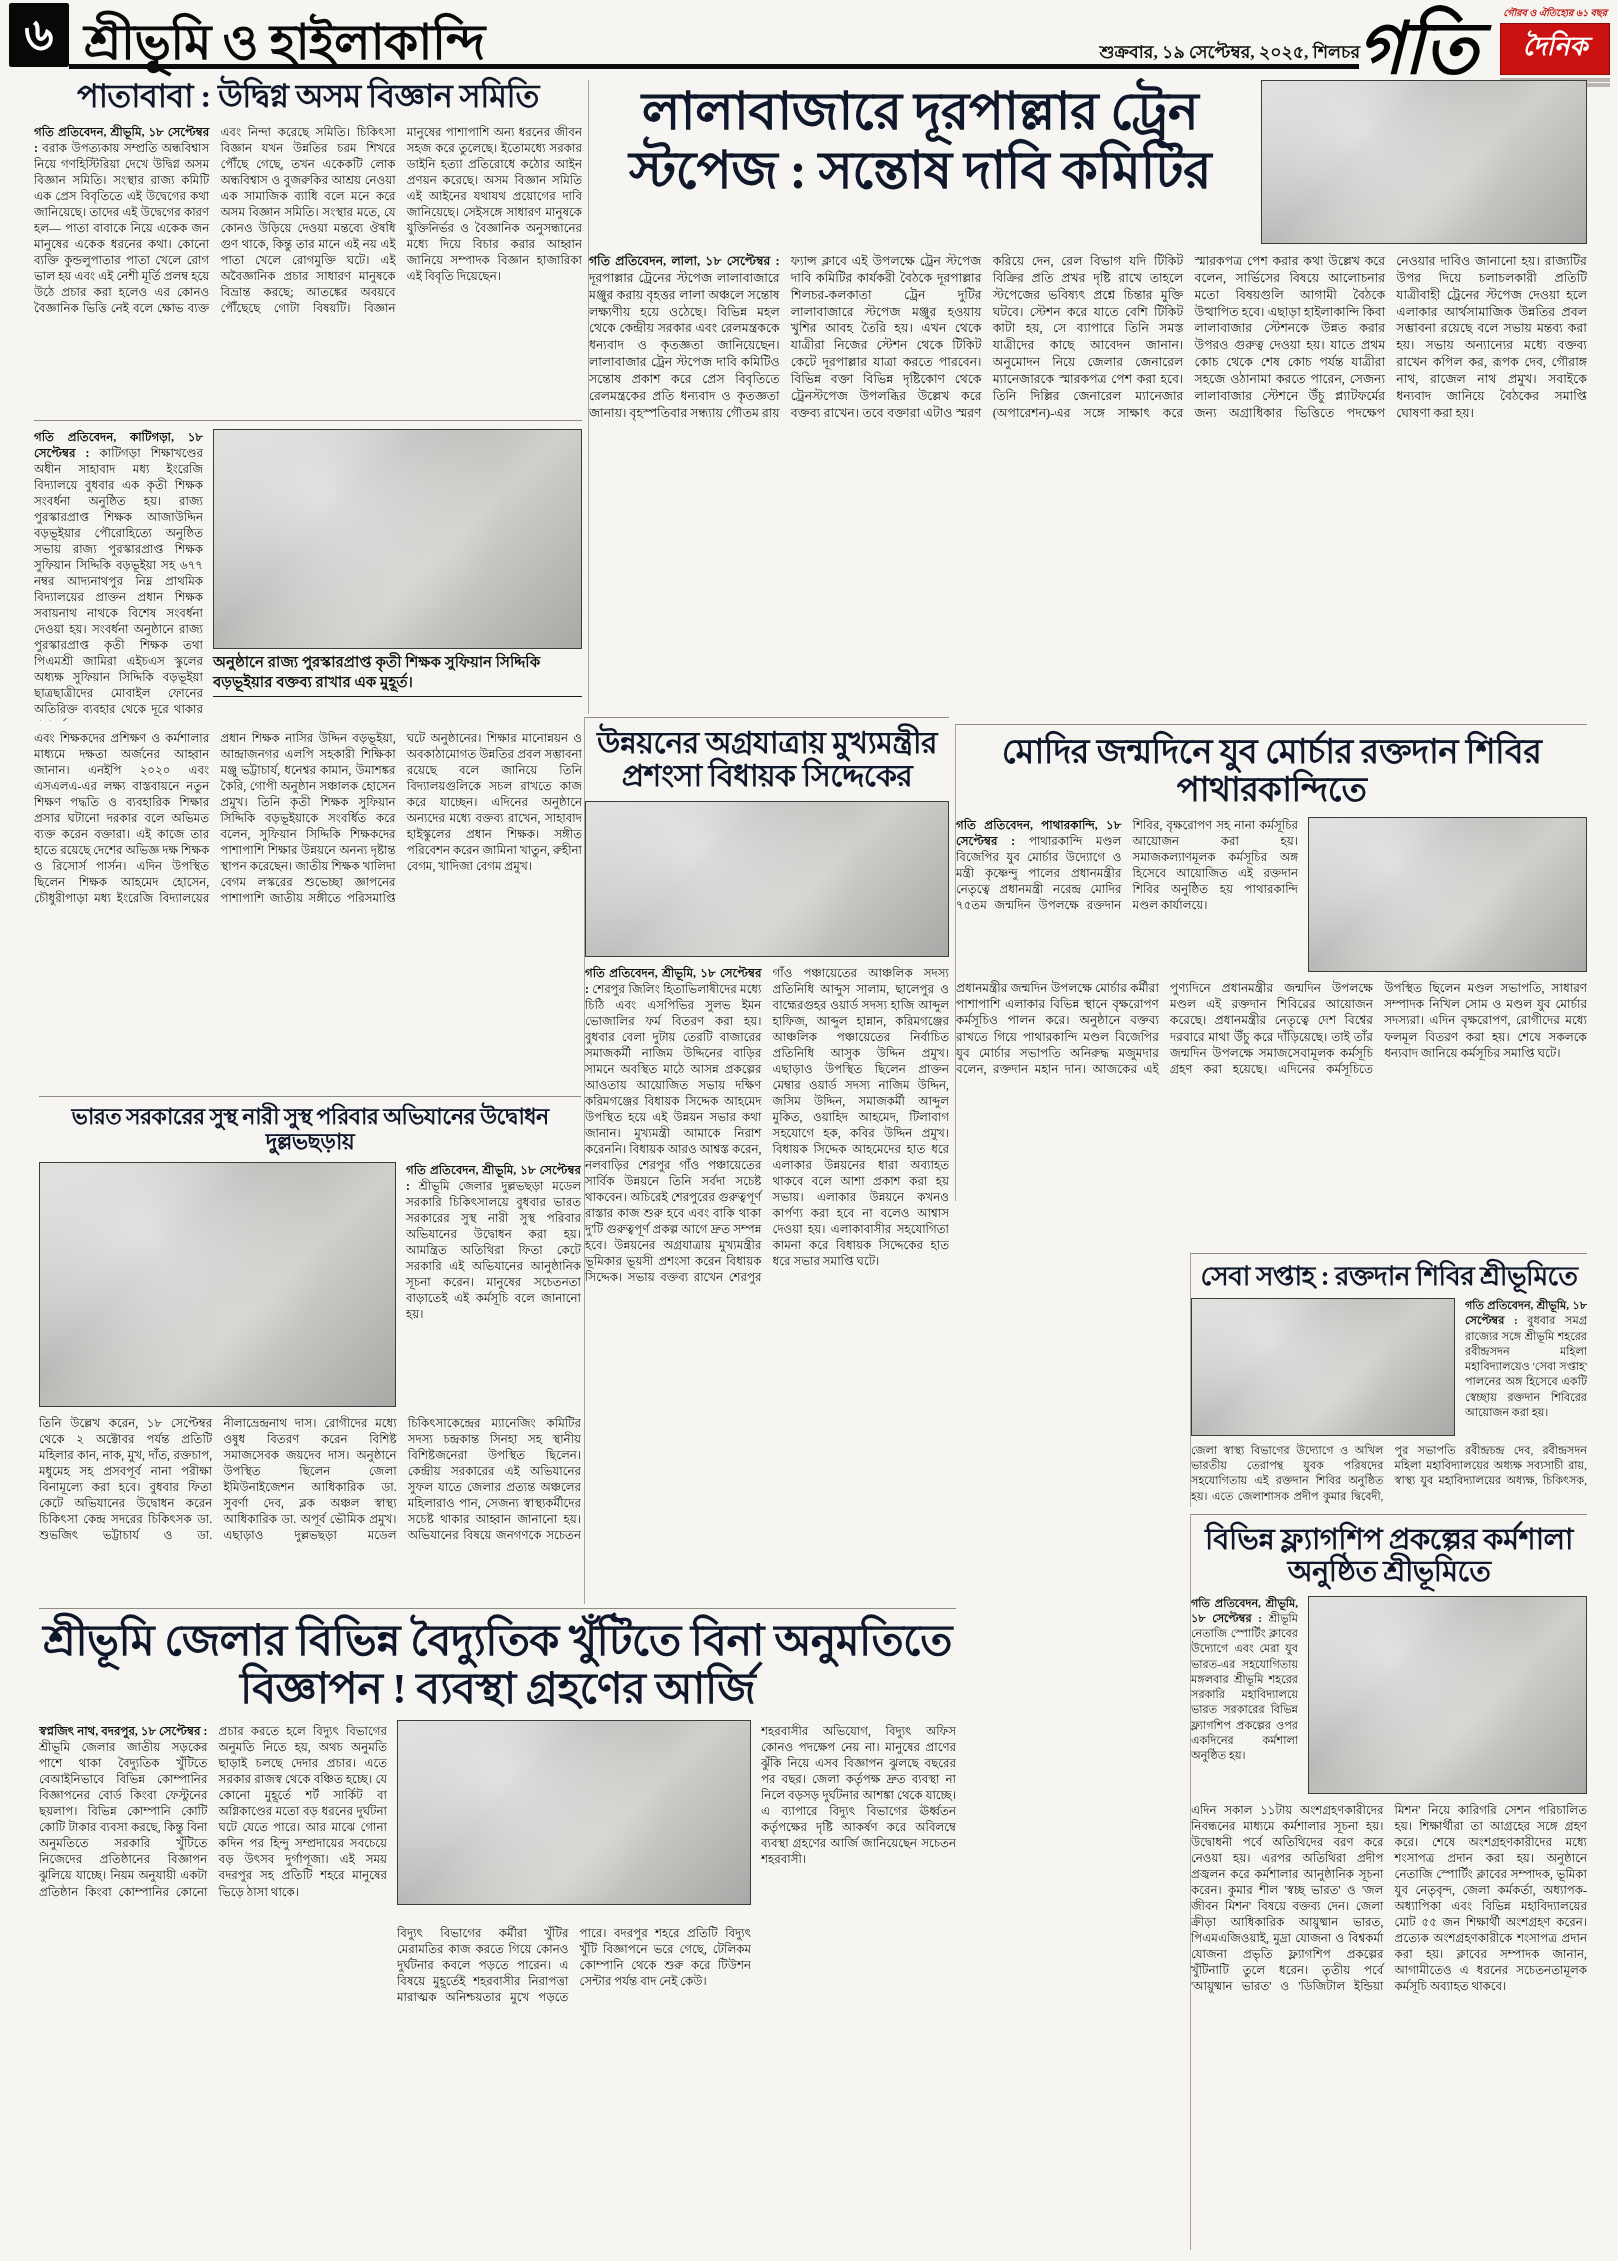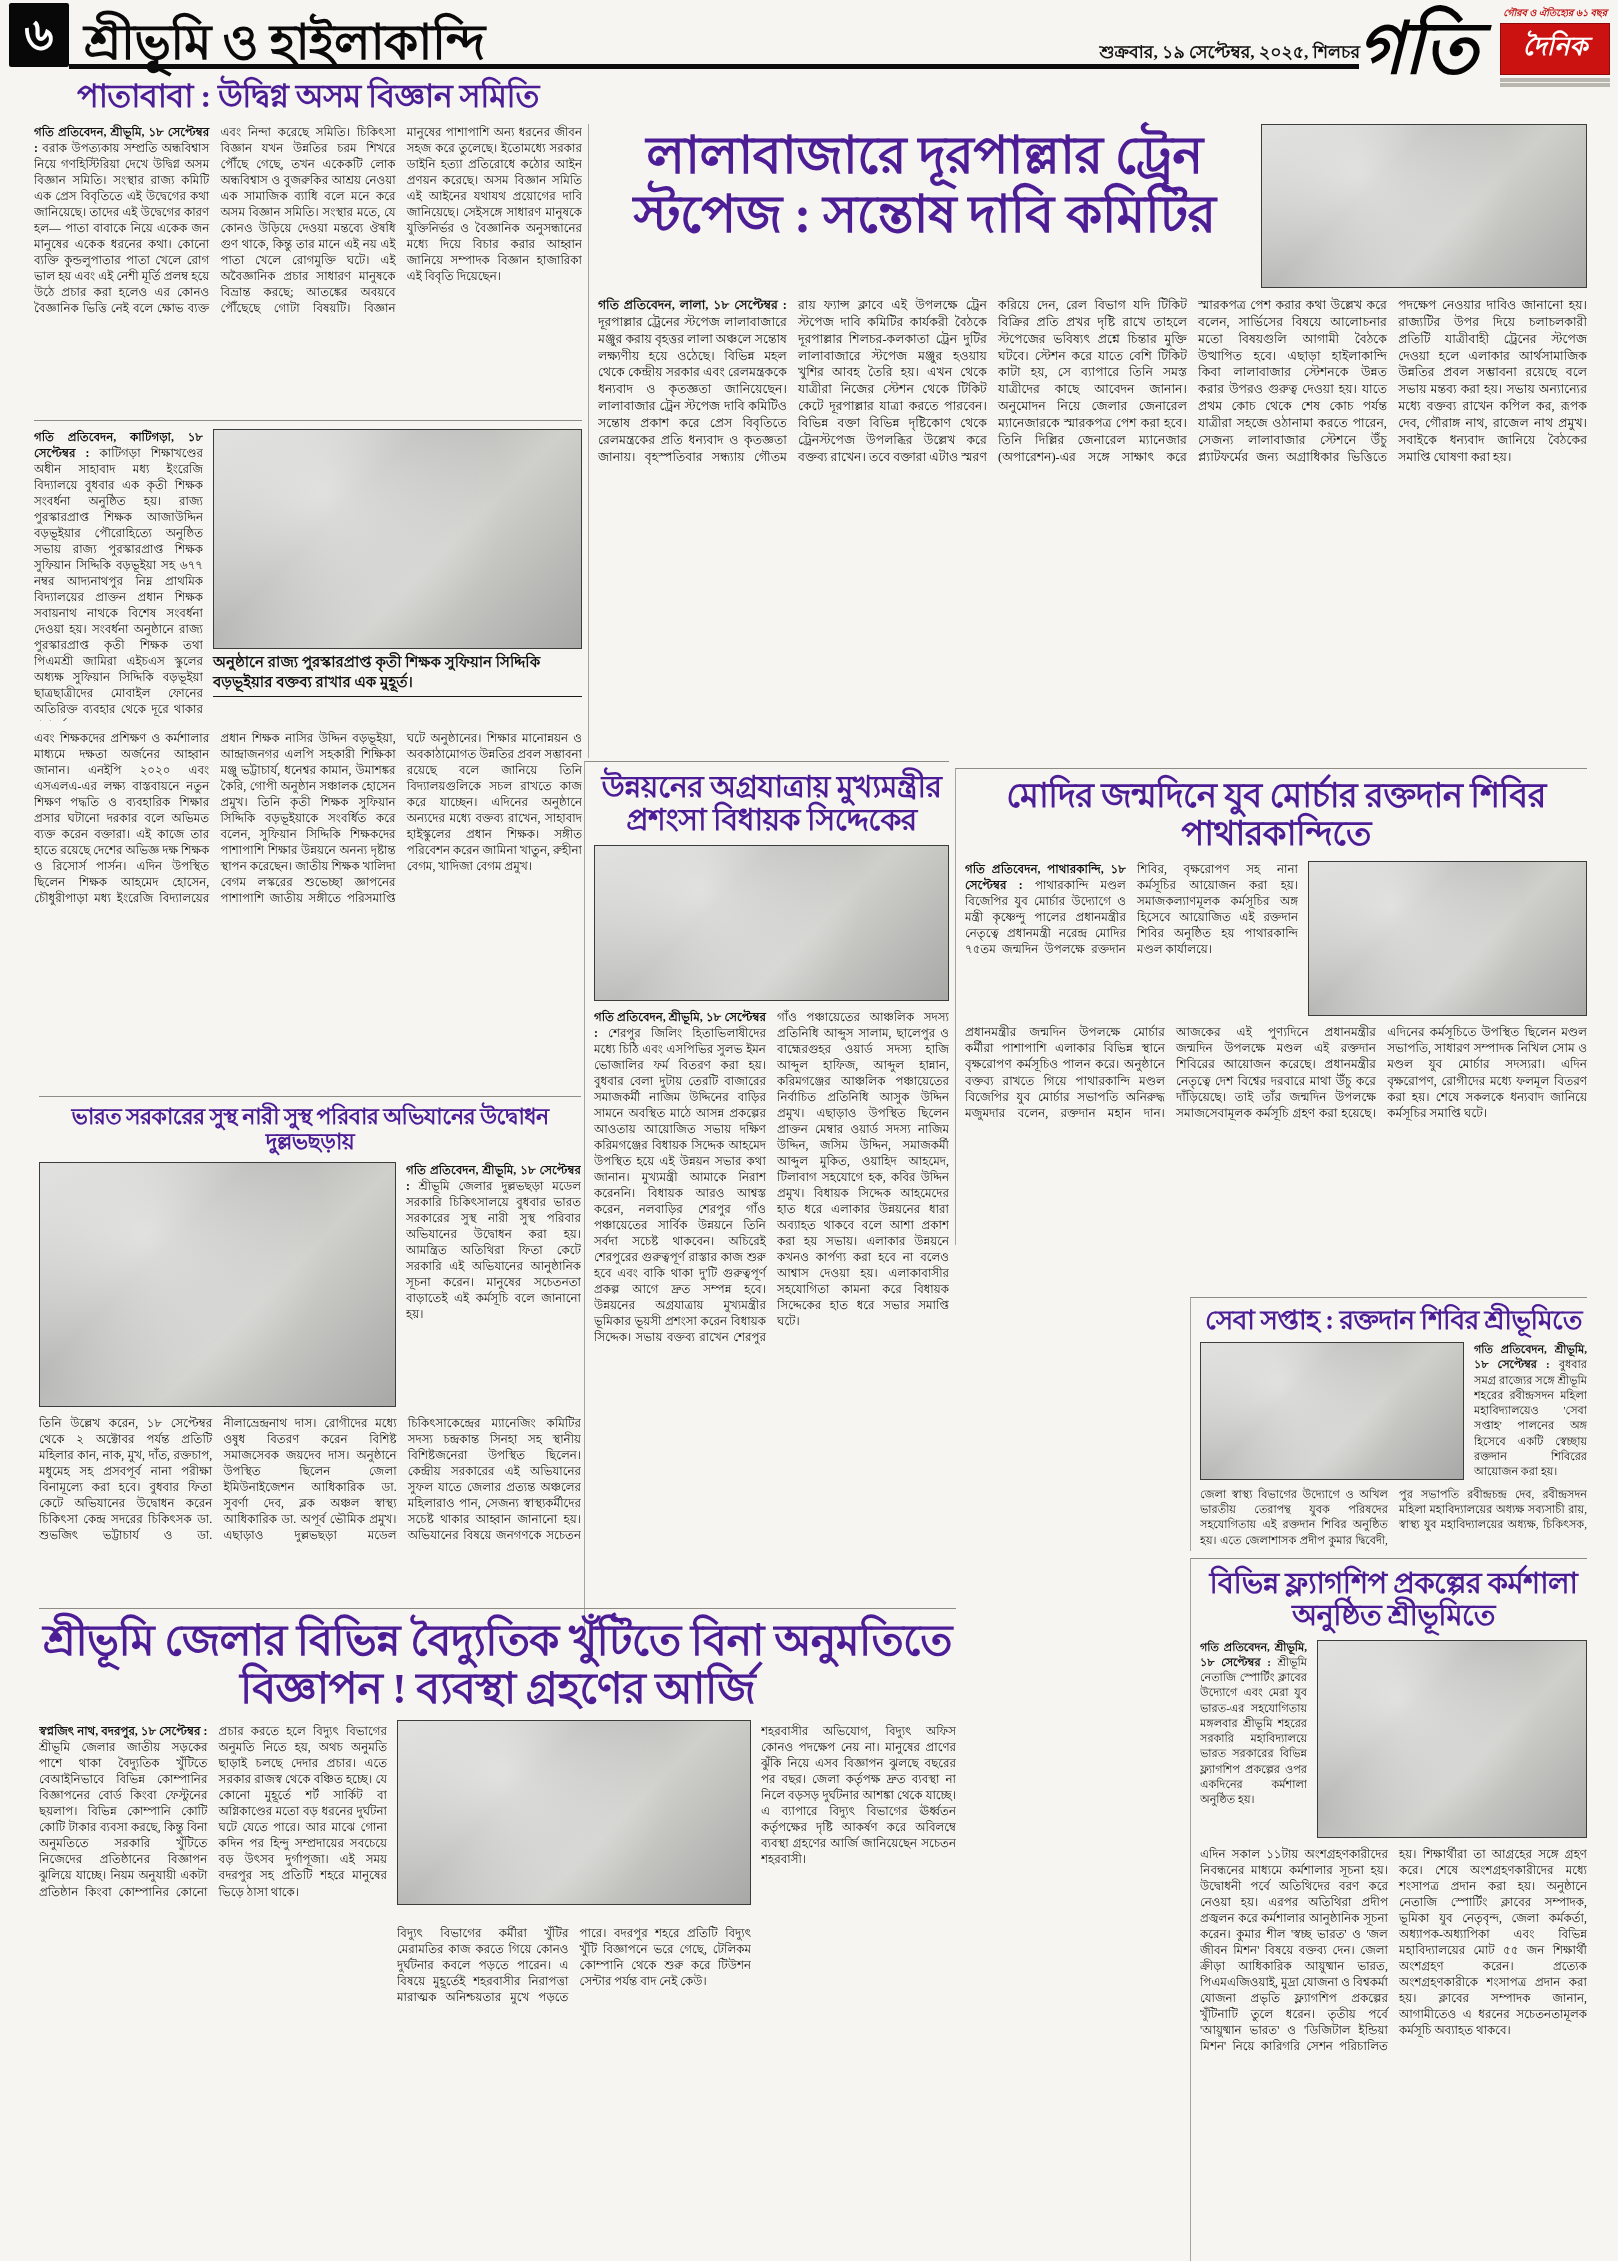--- a/index.html
+++ b/index.html
@@ -15,35 +15,35 @@
   .logo{position:absolute;right:7.9px;top:1.1px;width:253px;height:71px;font-style:italic;}
   .logo-main{position:absolute;left:0;top:-7.9px;font-size:72px;font-weight:800;letter-spacing:-1.1px;color:#050505;}
   .logo-side{position:absolute;right:0;top:4.5px;width:110px;text-align:center;}
   .logo-tagline{font-size:9.6px;font-weight:bold;color:#c11212;white-space:nowrap;}
   .logo-sub{margin-top:2.2px;background:#cc1111;color:#fff;font-size:26px;font-weight:800;
             padding:2.2px 4.5px 4.5px;border:1.1px solid #8c0b0b;}
   .logo-contact{margin-top:2.2px;height:3.9px;background:#b9b6b0;}
   .logo-contact + .logo-contact{margin-top:1.7px;}
   
   .art{position:absolute;box-sizing:border-box;}
-  .art h2{margin:0;text-align:center;font-weight:800;color:#4c1d95;line-height:1.12;letter-spacing:-0.6px;}
+  .art h2{margin:0;text-align:center;font-weight:800;color:#0f172a;line-height:1.12;letter-spacing:-0.6px;}
   .body{ text-align:justify;overflow:hidden;line-height:1.36;}
   .body b.dl{font-weight:bold;}
   .cols2{column-count:2;column-gap:11.2px;}
   .cols3{column-count:3;column-gap:11.2px;}
   .cols5{column-count:5;column-gap:11.2px;}
   .photo{background:
       radial-gradient(circle at 30% 30%, rgba(255,255,255,.55), rgba(0,0,0,0) 60%),
       linear-gradient(135deg,#dcdcda 0%,#b7b7b5 35%,#cfcfcc 60%,#a8a8a6 100%);
       border:1.1px solid #3c3c3c;box-sizing:border-box;}
   .caption{font-size:15px;font-weight:bold;line-height:1.3;margin-top:4.5px;border-bottom:1.7px solid #1a1a1a;
            padding-bottom:3.4px;}
   .row{display:flex;gap:10px;}
   .hr-top{border-top:1.1px solid #8f8c86;padding-top:7.9px;}
-  .vl-left{border-left:0.6px solid #a8a5a0;padding-left:9px;margin-top:44px;}
+  .vl-left{border-left:0.6px solid #a8a5a0;}
 </style>
 </head>
 <body>
 
 <div class="page">
 
   <div class="pagenum-box">
     <span>৬</span>
   </div>
   <div class="masthead">শ্রীভূমি ও হাইলাকান্দি</div>

